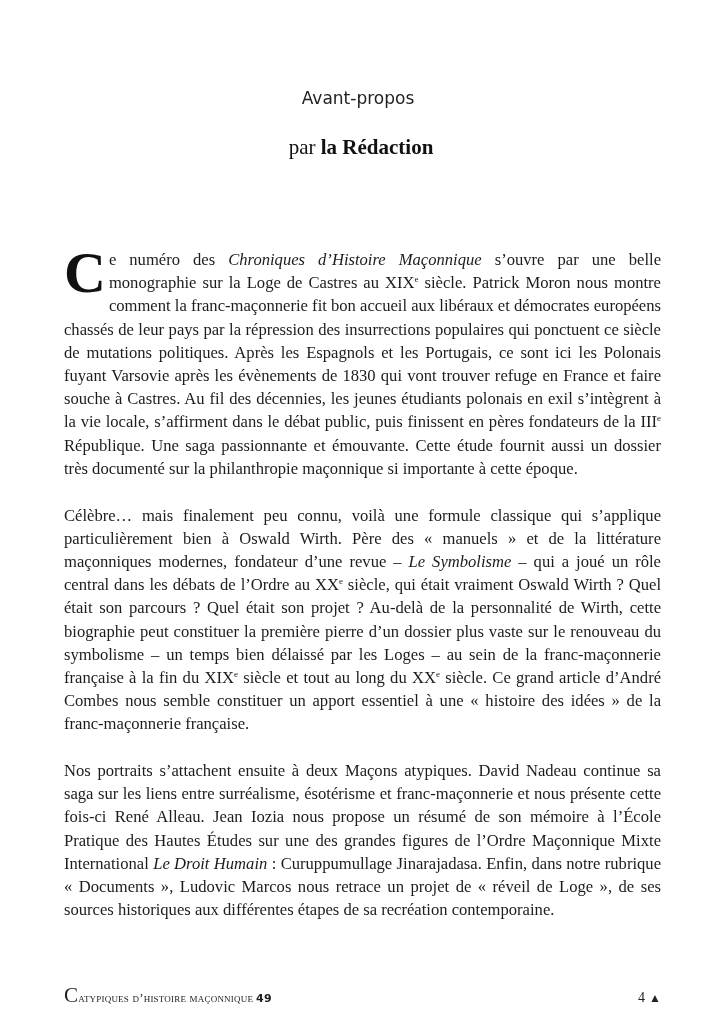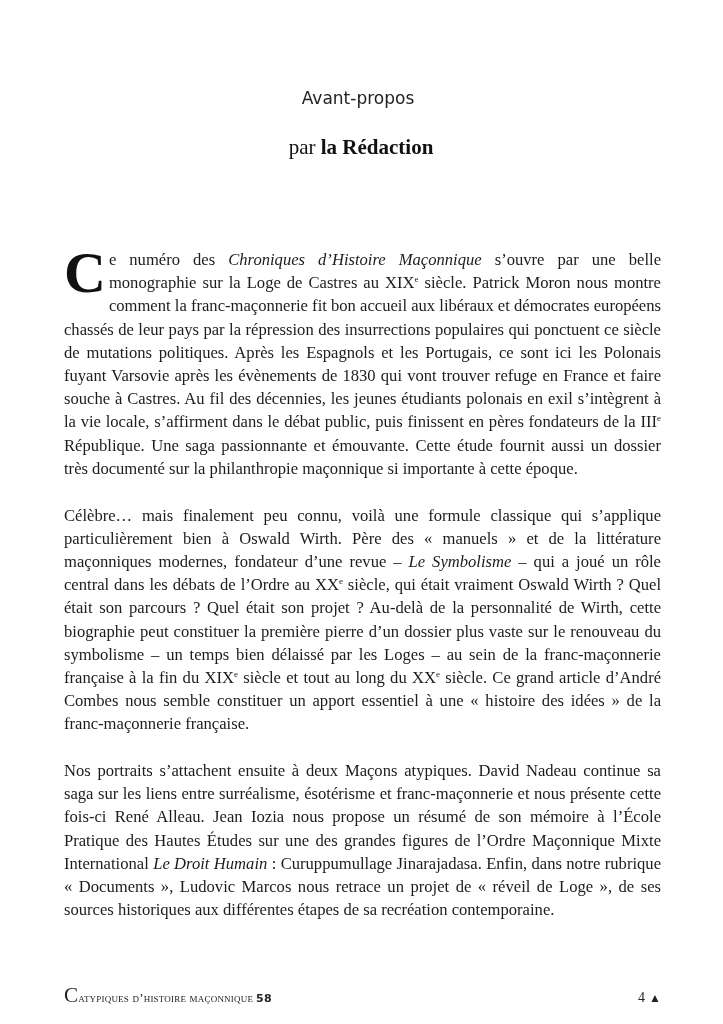--- a/index.html
+++ b/index.html
@@ -54,15 +54,15 @@
 
 <div class="body-text">
   <p><span class="dropcap">C</span><span>e numéro des </span><i>Chroniques d’Histoire Maçonnique</i><span> s’ouvre par une belle monographie sur la Loge de Castres au XIX</span><sup>e</sup><span> siècle. Patrick Moron nous montre comment la franc-maçonnerie fit bon accueil aux libéraux et démocrates européens chassés de leur pays par la répression des insurrections populaires qui ponctuent ce siècle de mutations politiques. Après les Espagnols et les Portugais, ce sont ici les Polonais fuyant Varsovie après les évènements de 1830 qui vont trouver refuge en France et faire souche à Castres. Au fil des décennies, les jeunes étudiants polonais en exil s’intègrent à la vie locale, s’affirment dans le débat public, puis finissent en pères fondateurs de la III</span><sup>e</sup><span> République. Une saga passionnante et émouvante. Cette étude fournit aussi un dossier très documenté sur la philanthropie maçonnique si importante à cette époque.</span></p>
 
   <p><span>Célèbre… mais finalement peu connu, voilà une formule classique qui s’applique particulièrement bien à Oswald Wirth. Père des « manuels » et de la littérature maçonniques modernes, fondateur d’une revue – </span><i>Le Symbolisme</i><span> – qui a joué un rôle central dans les débats de l’Ordre au XX</span><sup>e</sup><span> siècle, qui était vraiment Oswald Wirth ? Quel était son parcours ? Quel était son projet ? Au-delà de la personnalité de Wirth, cette biographie peut constituer la première pierre d’un dossier plus vaste sur le renouveau du symbolisme – un temps bien délaissé par les Loges – au sein de la franc-maçonnerie française à la fin du XIX</span><sup>e</sup><span> siècle et tout au long du XX</span><sup>e</sup><span> siècle. Ce grand article d’André Combes nous semble constituer un apport essentiel à une « histoire des idées » de la franc-maçonnerie française.</span></p>
 
   <p><span>Nos portraits s’attachent ensuite à deux Maçons atypiques. David Nadeau continue sa saga sur les liens entre surréalisme, ésotérisme et franc-maçonnerie et nous présente cette fois-ci René Alleau. Jean Iozia nous propose un résumé de son mémoire à l’École Pratique des Hautes Études sur une des grandes figures de l’Ordre Maçonnique Mixte International </span><i>Le Droit Humain</i><span> : Curuppumullage Jinarajadasa. Enfin, dans notre rubrique « Documents », Ludovic Marcos nous retrace un projet de « réveil de Loge », de ses sources historiques aux différentes étapes de sa recréation contemporaine.</span></p>
 </div>
 
 <div class="footer">
-  <span class="journal"><span class="big">C</span><span>atypiques d’histoire maçonnique</span><span class="issue">58</span></span>
+  <span class="journal"><span class="big">C</span><span>atypiques d’histoire maçonnique</span><span class="issue">49</span></span>
   <span><span class="pagenum">4</span><span class="tri">▲</span></span>
 </div>
 
 </body></html>

